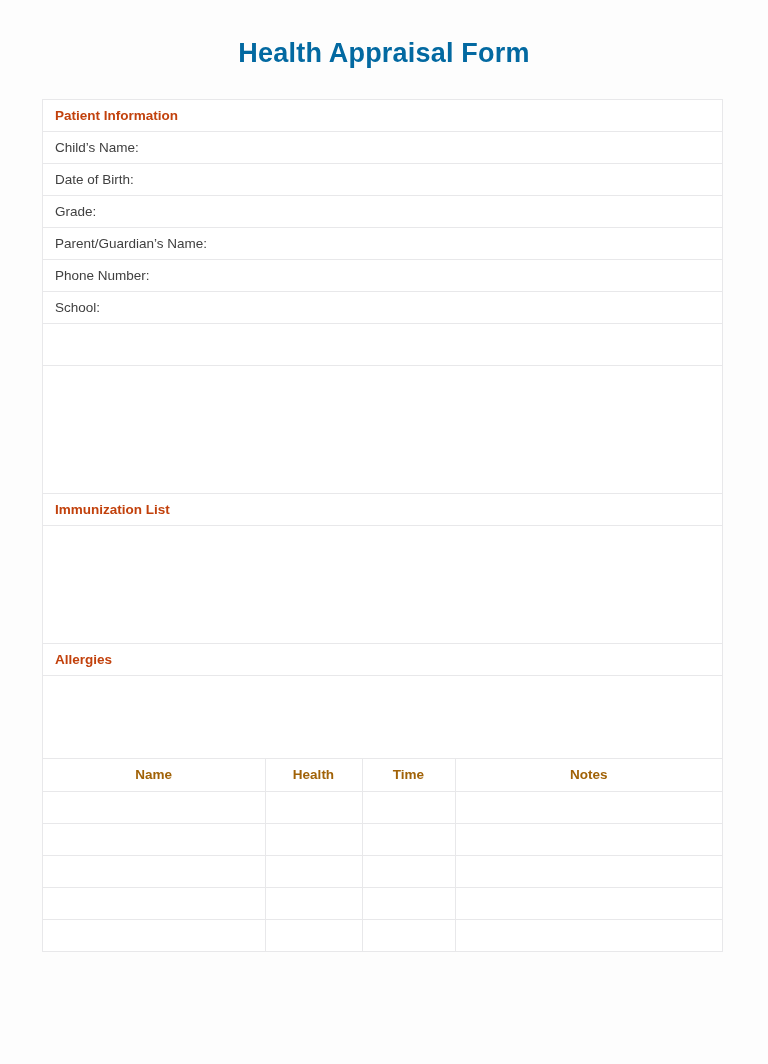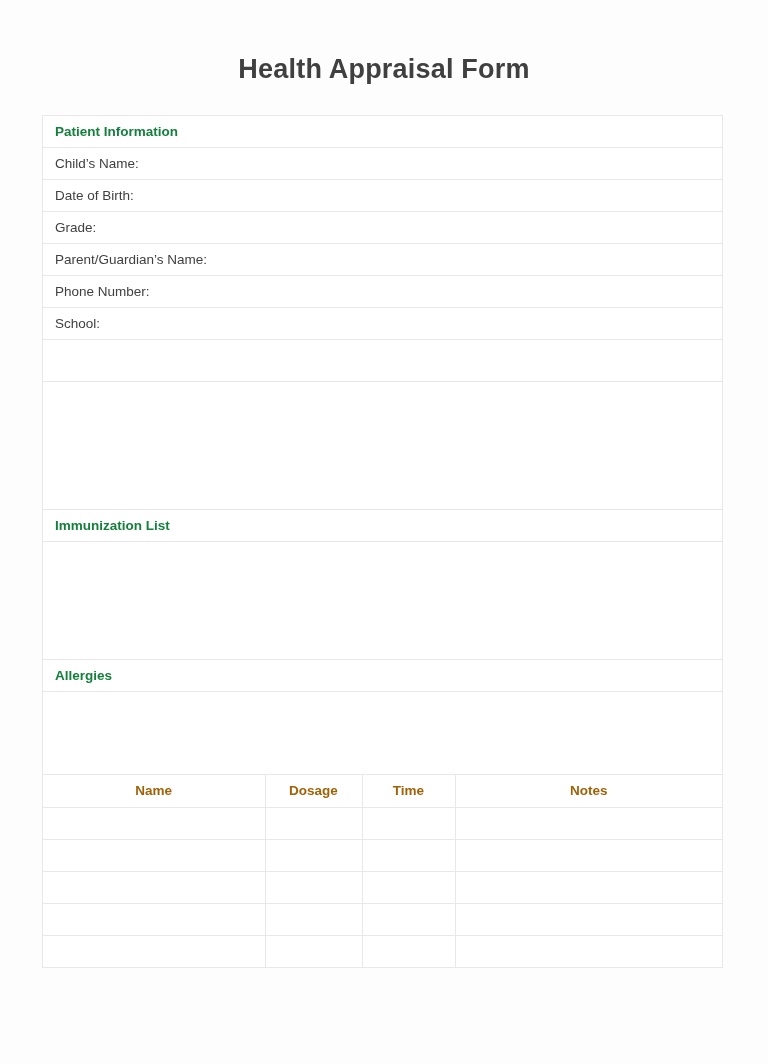--- a/index.html
+++ b/index.html
@@ -19,45 +19,45 @@
     width: 768px;
     height: 1064px;
     box-sizing: border-box;
     padding: 0;
     background: #fdfdfd;
     position: relative;
   }
 
   .form-title {
     text-align: center;
-    color: #404040;
+    color: #0369a1;
     font-size: 27px;
     font-weight: bold;
     letter-spacing: 0.2px;
-    margin: 16px;
+    margin: 0;
     padding: 36px 0 0 0;
     line-height: 34px;
   }
 
   .form-container {
     margin: 29px 45px 0 42px;
     border: 1px solid #e8e8ea;
     border-bottom: none;
     background: #ffffff;
     box-sizing: border-box;
   }
 
   
   .section-header {
     height: 32px;
     line-height: 32px;
     padding: 0 0 0 12px;
     font-size: 13.5px;
     font-weight: bold;
-    color: #15803d;
+    color: #c2410c;
     border-bottom: 1px solid #e8e8ea;
     background: #ffffff;
     box-sizing: border-box;
   }
 
   .field-row {
     height: 32px;
     line-height: 32px;
     padding: 0 0 0 12px;
     font-size: 13.5px;
@@ -154,21 +154,21 @@
     <table class="med-table">
       <colgroup>
         <col class="col-name">
         <col class="col-dosage">
         <col class="col-time">
         <col class="col-notes">
       </colgroup>
       <thead>
         <tr>
           <th>Name</th>
-          <th>Dosage</th>
+          <th>Health</th>
           <th>Time</th>
           <th>Notes</th>
         </tr>
       </thead>
       <tbody>
         <tr>
           <td></td>
           <td></td>
           <td></td>
           <td></td>

